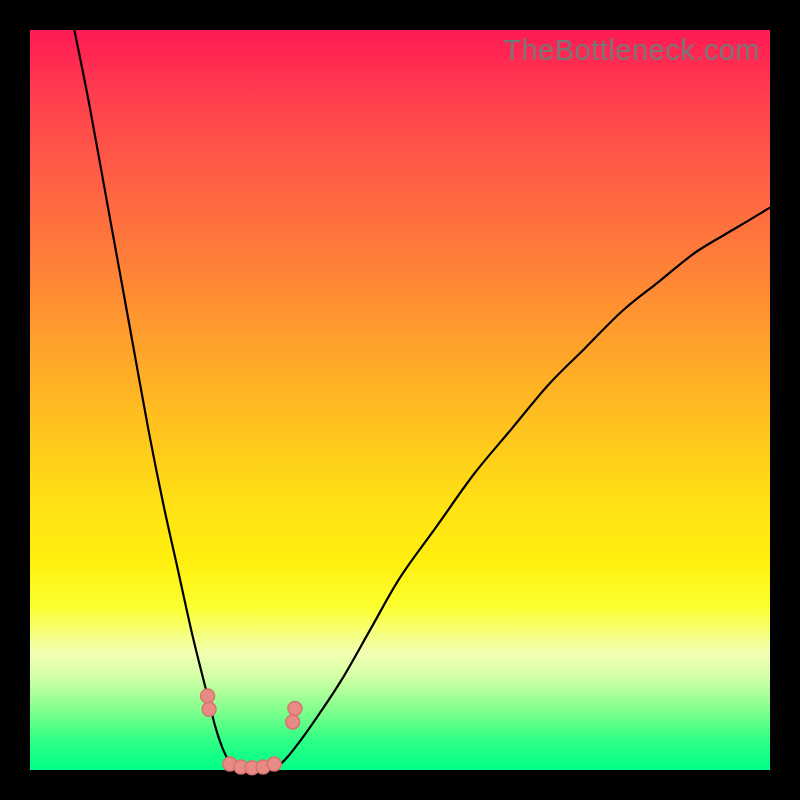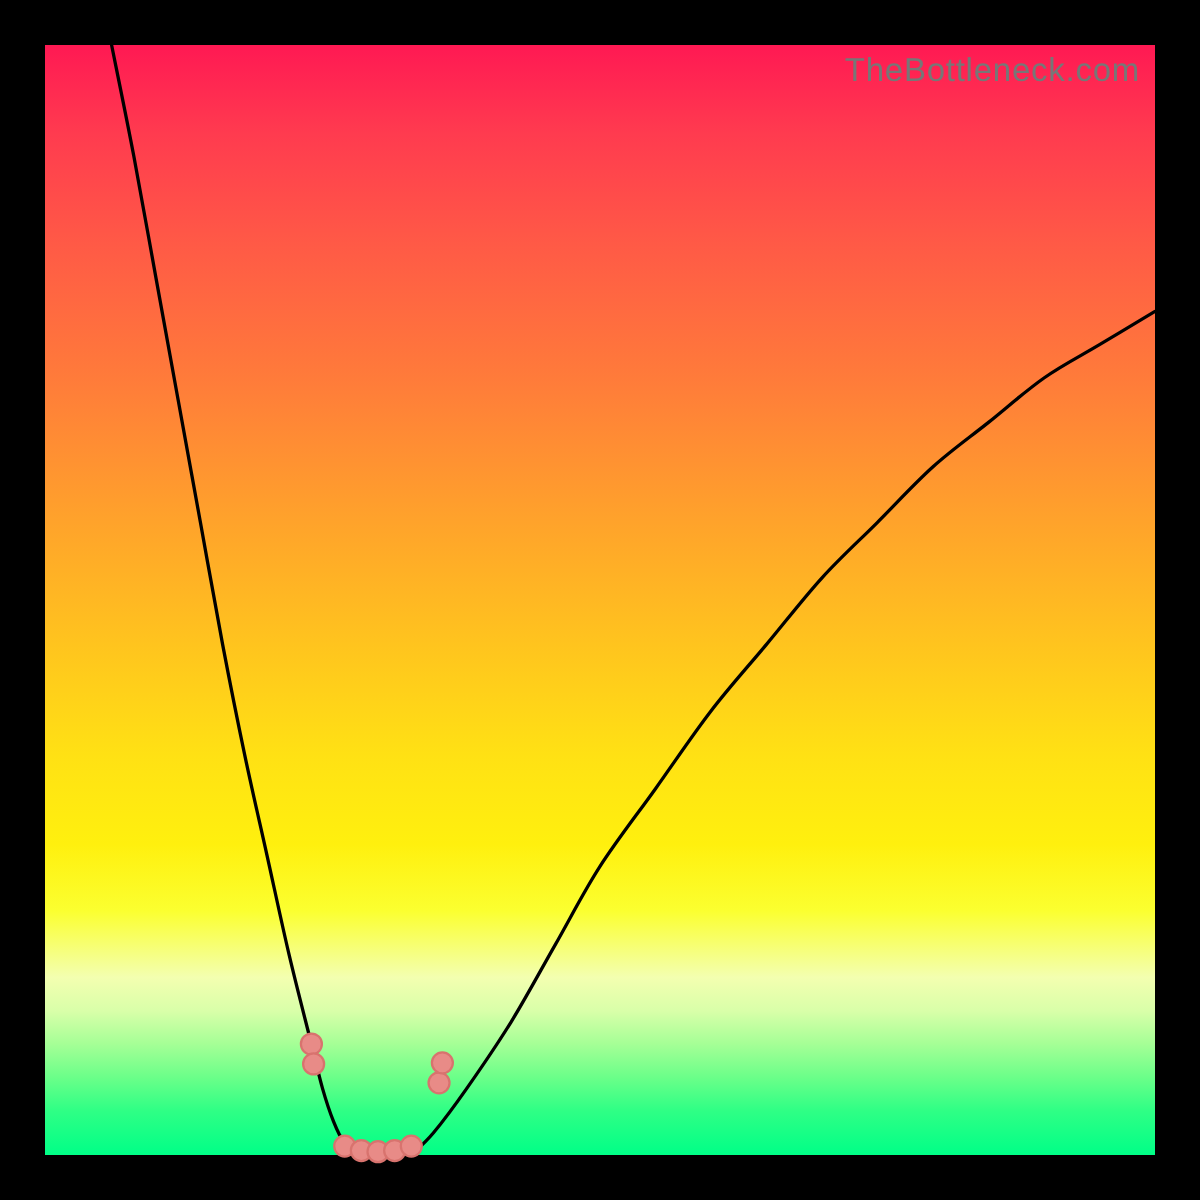--- a/index.html
+++ b/index.html
@@ -41,21 +41,21 @@
       #6bff89 93%,
       #2fff85 96%,
       #00ff87 100%
     );
   }
   .watermark {
     position: absolute;
     top: 4px;
     right: 10px;
     color: #777;
-    font-size: 22px;
+    font-size: 29px;
     font-weight: 500;
     letter-spacing: 0.5px;
     user-select: none;
   }
   svg.curves {
     position: absolute;
     left: 0;
     top: 0;
     width: 740px;
     height: 740px;

